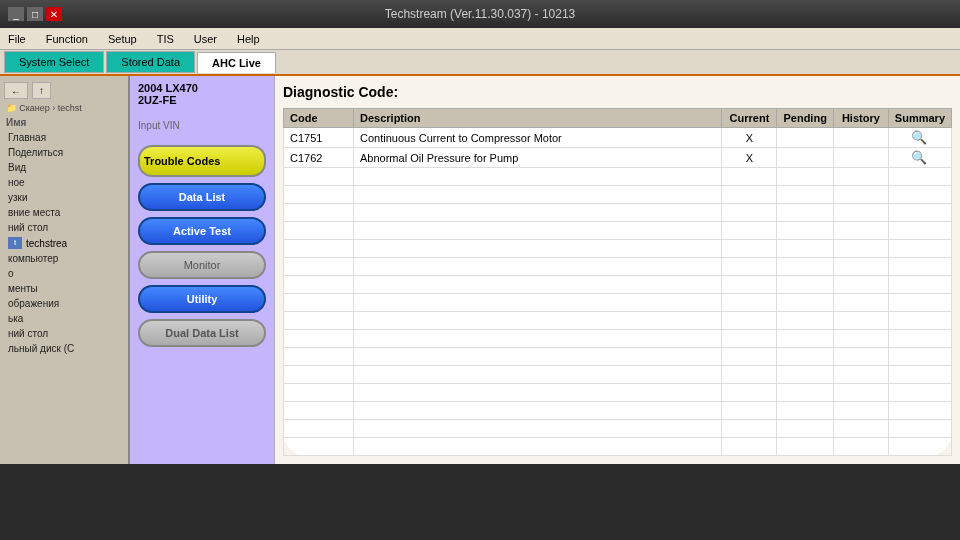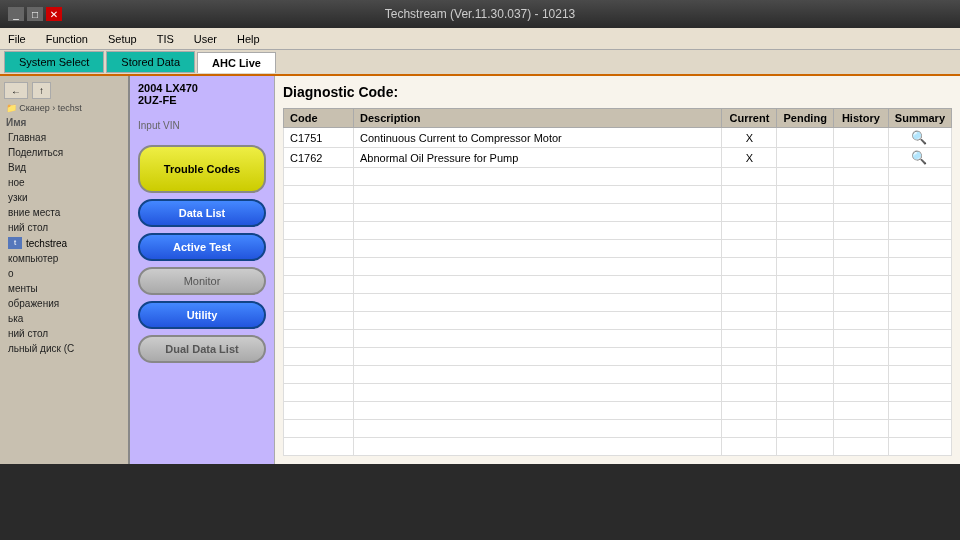--- a/index.html
+++ b/index.html
@@ -102,24 +102,23 @@
       font-size: 10px;
       color: #666;
       margin-top: 4px;
       margin-bottom: 8px;
     }
 
     .btn-trouble {
       background: linear-gradient(to bottom, #eeee44, #cccc00);
       border: 2px solid #888;
       border-radius: 14px;
-      padding: 16px 4px;
-      font-size: 11px;
-      font-weight: bold;
-      text-align: center;
+      padding: 8px 4px;
+      font-size: 11px;
+      font-weight: bold;
       cursor: pointer;
       color: #000;
     }
     .btn-data-list {
       background: linear-gradient(to bottom, #4488ff, #2255dd);
       border: 2px solid #114488;
       border-radius: 14px;
       padding: 6px 4px;
       font-size: 11px;
       font-weight: bold;
@@ -185,20 +184,21 @@
       font-weight: bold;
       color: #000;
       margin-bottom: 8px;
     }
     .diag-table {
       width: 100%;
       border-collapse: collapse;
       font-size: 11px;
       background: #fff;
       flex: 1;
+      border-radius: 24px;
     }
     .diag-table th {
       background: #c8c0b0;
       border: 1px solid #aaa;
       padding: 3px 6px;
       text-align: left;
       font-weight: bold;
       color: #000;
     }
     .diag-table th.center { text-align: center; }

